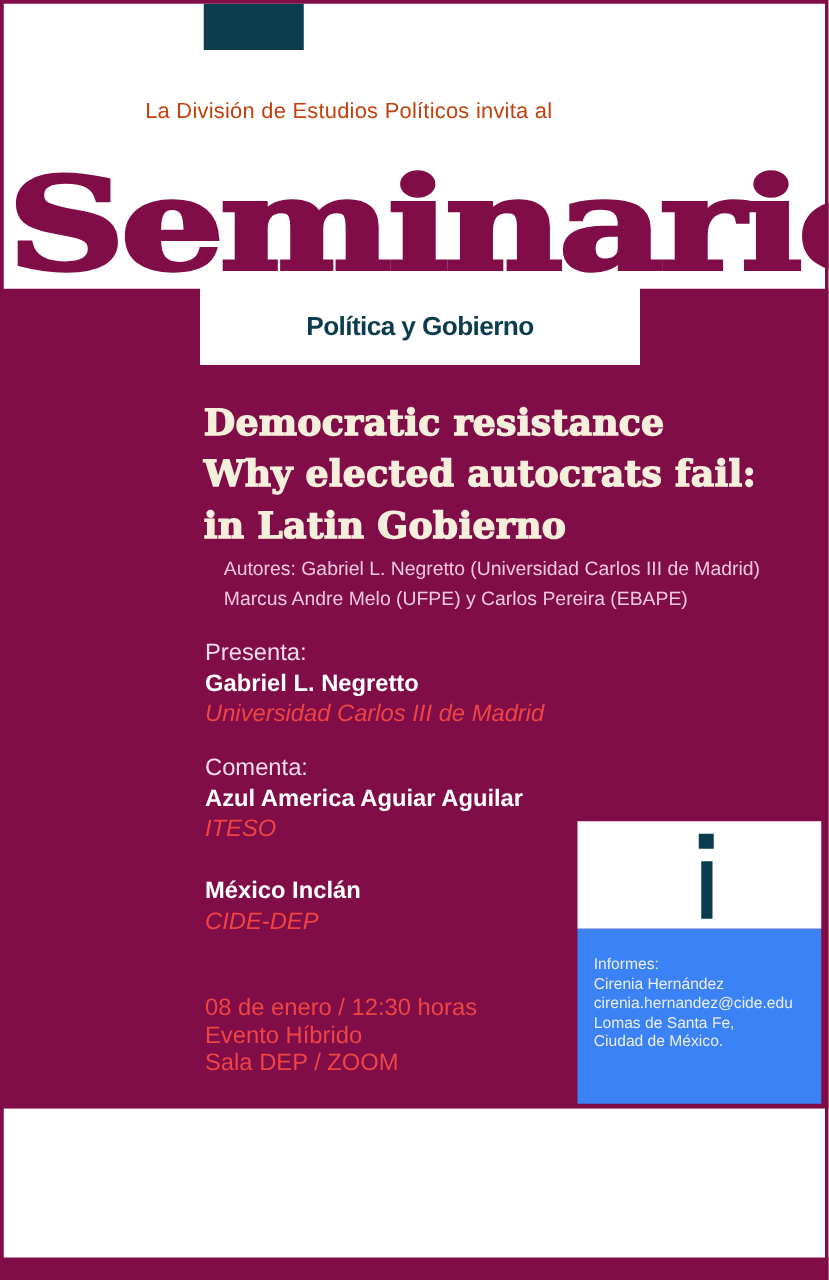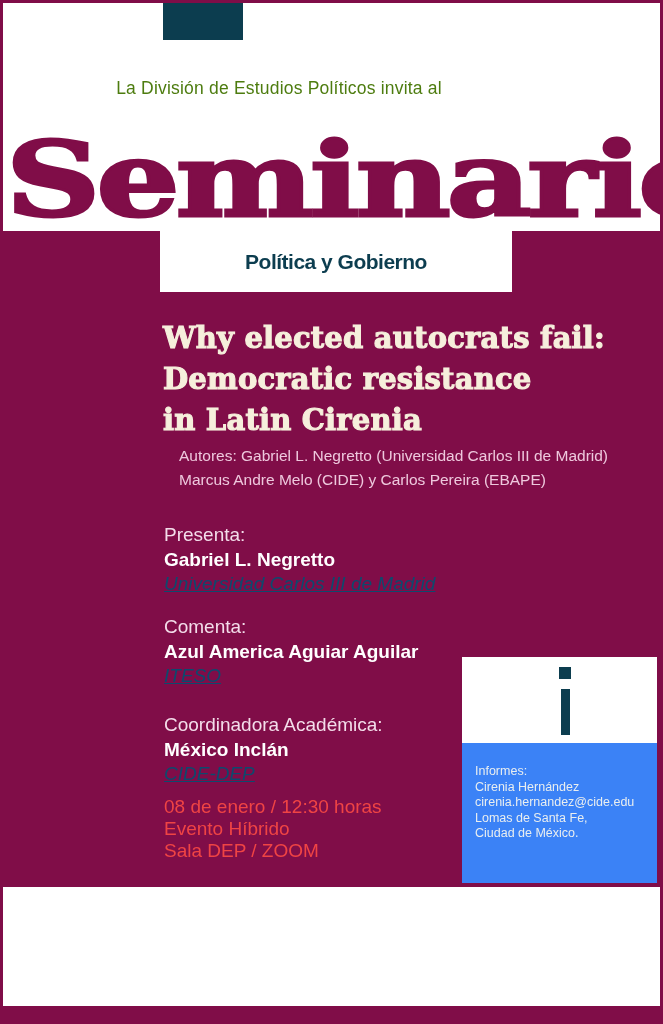--- a/index.html
+++ b/index.html
@@ -7,21 +7,21 @@
     position:relative;width:663px;height:1024px;margin:0 auto;
     background:#ffffff;overflow:hidden;
     font-family:"Liberation Sans",sans-serif;
   }
   .abs{position:absolute;}
   
   .frame{left:0;top:0;right:0;bottom:0;border:3px solid #800d48;pointer-events:none;z-index:50;}
 
   
   .teal-square{left:163px;top:3px;width:80px;height:37px;background:#0c3d4f;}
-  .invite{left:0;top:78px;width:558px;text-align:center;font-size:17.5px;color:#4d7c0f;letter-spacing:.2px;}
+  .invite{left:0;top:78px;width:558px;text-align:center;font-size:17.5px;color:#c2410c;letter-spacing:.2px;}
 
   .masthead{
     left:6px;top:130px;white-space:nowrap;color:#800d48;
     font-family:"DejaVu Serif",serif;font-weight:bold;
     font-size:102px;line-height:100px;letter-spacing:-3px;
     transform:scaleX(1.28);transform-origin:0 0;
     -webkit-text-stroke:3px #800d48;
   }
 
   .maroon-block{left:0;top:231px;width:663px;height:656px;background:#800d48;}
@@ -39,24 +39,24 @@
     left:163px;top:318px;color:#f6efdc;z-index:4;
     font-family:"DejaVu Serif",serif;font-weight:bold;
     font-size:29px;line-height:41px;-webkit-text-stroke:1.1px #f6efdc;
     letter-spacing:.2px;white-space:nowrap;
   }
   .authors{
     left:179px;top:444px;color:#eec8dd;font-size:15.5px;line-height:23.5px;
     white-space:nowrap;z-index:4;
   }
 
-  .people{left:164px;color:#ffffff;font-size:19px;line-height:24.5px;z-index:4;white-space:nowrap;margin-top:12px;}
+  .people{left:164px;color:#ffffff;font-size:19px;line-height:24.5px;z-index:4;white-space:nowrap;}
   .people .label{color:#f3ddea;}
   .people .name{font-weight:bold;color:#ffffff;}
-  .people .affil{font-style:italic;color:#0c4a6e;text-decoration:underline;}
+  .people .affil{font-style:italic;color:#ef4444;}
   .block-presenta{top:511px;}
   .block-comenta{top:603px;}
   .block-coordinadora{top:701px;}
 
   .schedule{left:164px;top:796px;color:#ef4444;font-size:19px;line-height:22px;z-index:4;white-space:nowrap;}
 
   .info-white{left:462px;top:657px;width:195px;height:86px;background:#ffffff;z-index:6;}
   .info-dot{left:97px;top:10px;width:12px;height:12px;background:#0c3d4f;}
   .info-stem{left:99px;top:32px;width:9px;height:46px;background:#0c3d4f;}
   .info-teal{
@@ -89,44 +89,43 @@
   <div class="abs invite">La División de Estudios Políticos invita al</div>
   <div class="abs masthead">Seminario</div>
 
   <div class="abs maroon-block"></div>
 
   <div class="abs series-box">
     <span>Política y Gobierno</span>
   </div>
 
   <div class="abs title">
+    <div>Democratic resistance</div>
     <div>Why elected autocrats fail:</div>
-    <div>Democratic resistance</div>
-    <div>in Latin Cirenia</div>
+    <div>in Latin Gobierno</div>
   </div>
 
   <div class="abs authors">
     <div>Autores: Gabriel L. Negretto (Universidad Carlos III de Madrid)</div>
-    <div>Marcus Andre Melo (CIDE) y Carlos Pereira (EBAPE)</div>
+    <div>Marcus Andre Melo (UFPE) y Carlos Pereira (EBAPE)</div>
   </div>
 
   <div class="abs people block-presenta">
     <div class="label">Presenta:</div>
     <div class="name">Gabriel L. Negretto</div>
     <div class="affil">Universidad Carlos III de Madrid</div>
   </div>
 
   <div class="abs people block-comenta">
     <div class="label">Comenta:</div>
     <div class="name">Azul America Aguiar Aguilar</div>
     <div class="affil">ITESO</div>
   </div>
 
   <div class="abs people block-coordinadora">
-    <div class="label">Coordinadora Académica:</div>
     <div class="name">México Inclán</div>
     <div class="affil">CIDE-DEP</div>
   </div>
 
   <div class="abs schedule">
     <div>08 de enero / 12:30 horas</div>
     <div>Evento Híbrido</div>
     <div>Sala DEP / ZOOM</div>
   </div>
 

